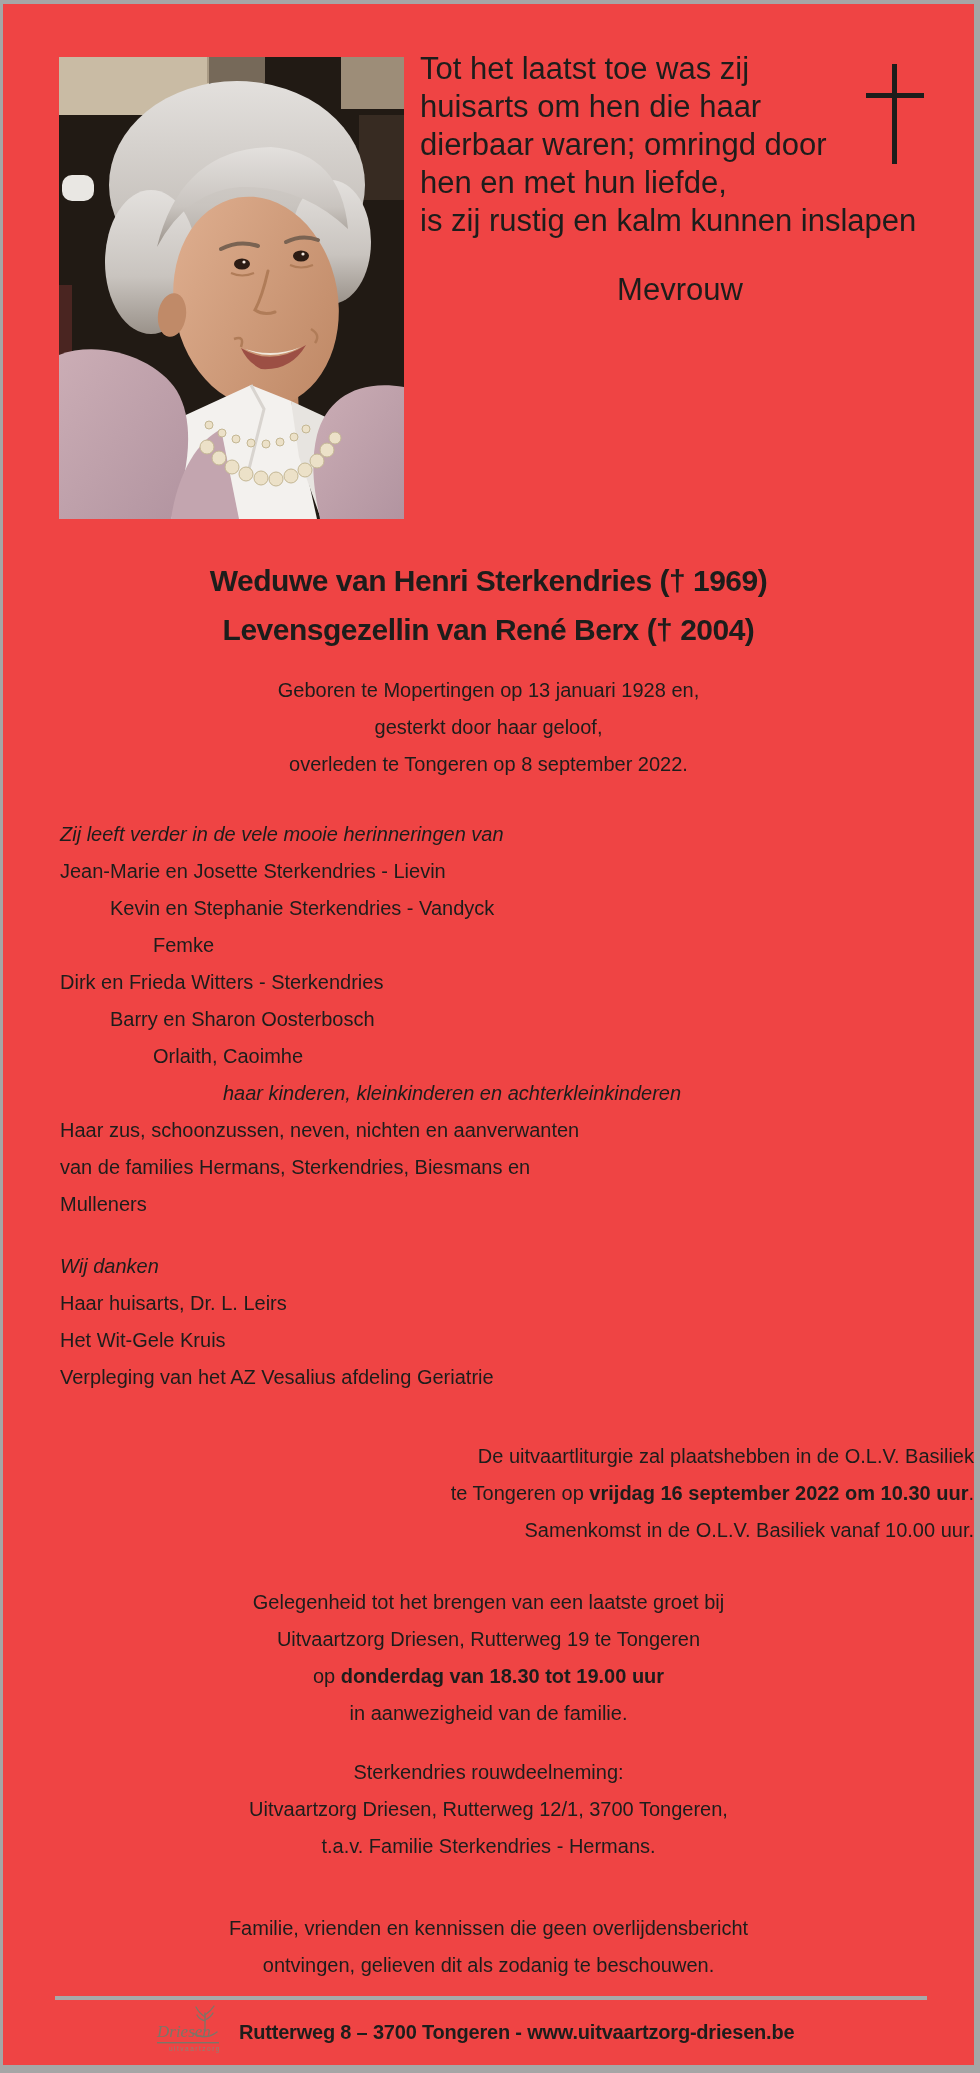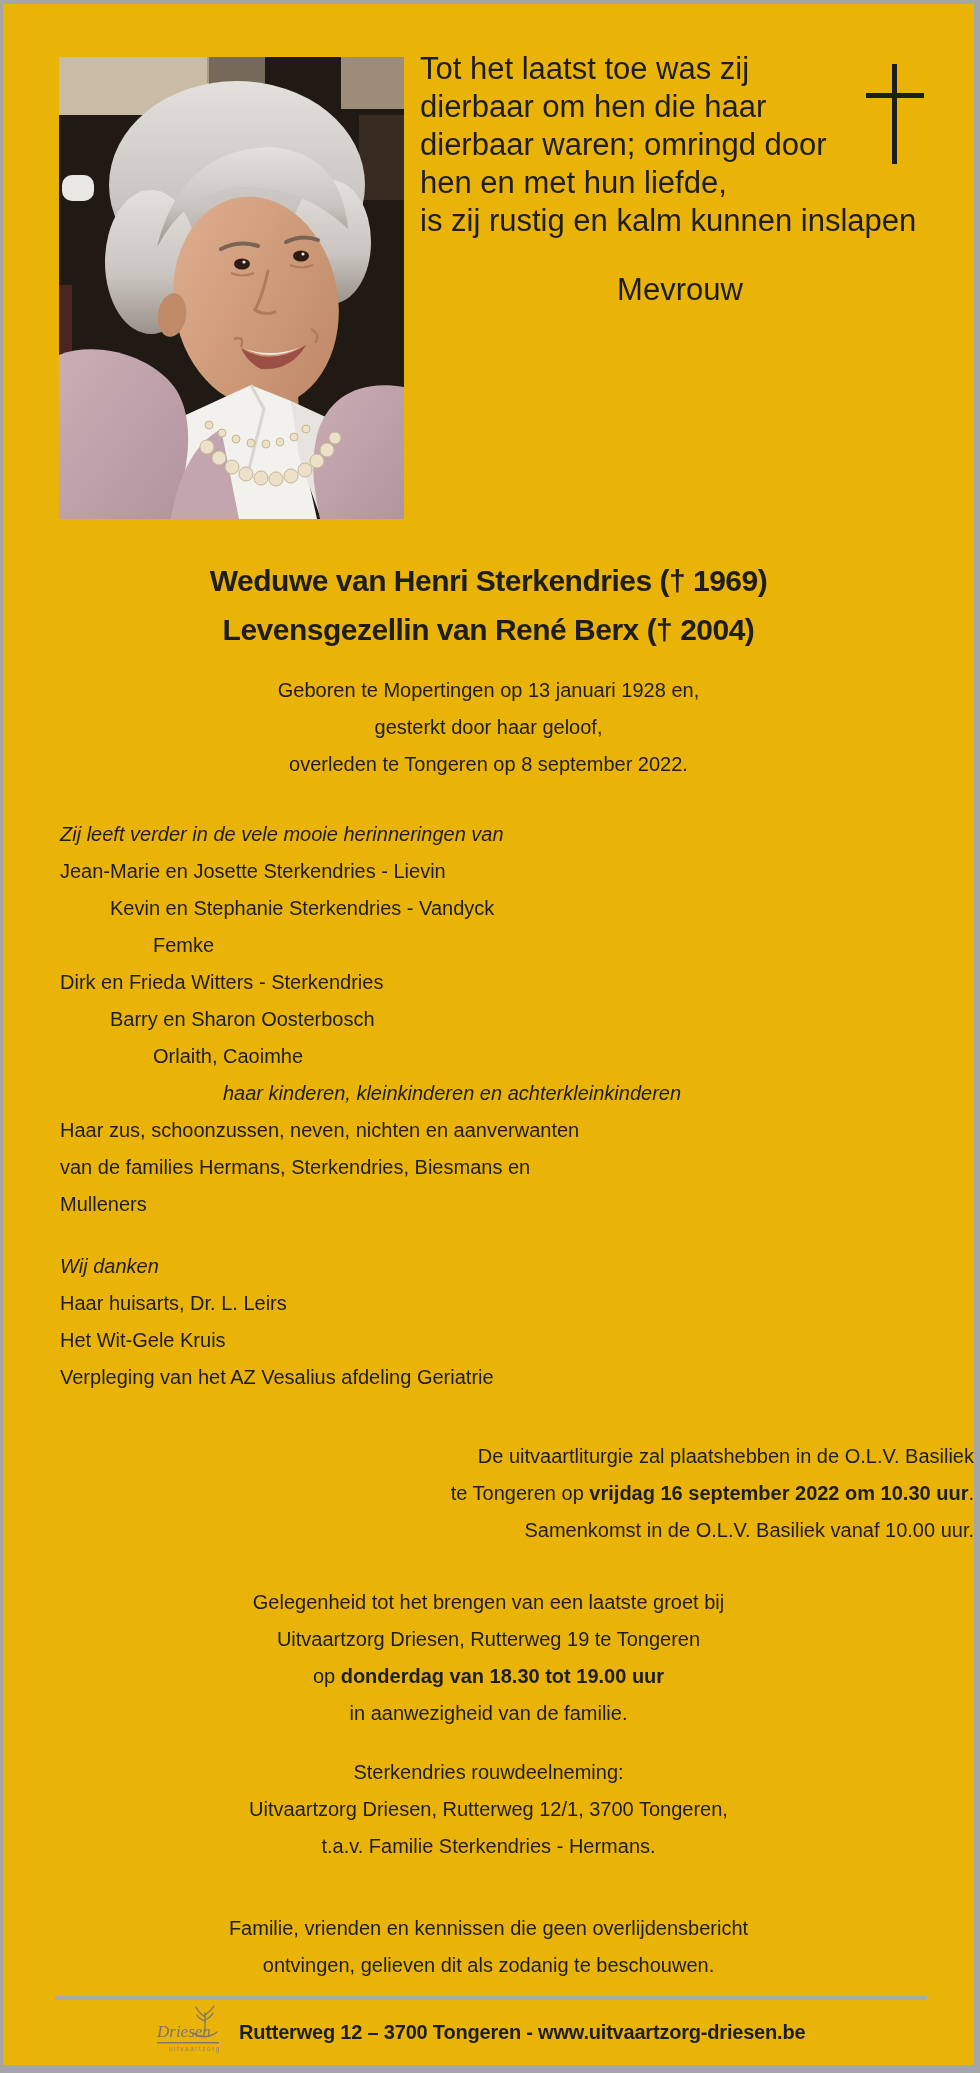--- a/index.html
+++ b/index.html
@@ -1,20 +1,20 @@
 <!DOCTYPE html>
 <html><head>
 <meta charset="utf-8">
 <style>
   html,body{margin:0;padding:0;background:#8e8e8e;}
   .card{
     position:relative;
     width:980px;height:2073px;
     box-sizing:border-box;
-    background:#eab308;
+    background:#ef4444;
     border-top:4px solid #a6a6a6;
     border-left:3px solid #a6a6a6;
     border-right:6px solid #a6a6a6;
     border-bottom:8px solid #a6a6a6;
     font-family:"Liberation Sans","DejaVu Sans",sans-serif;
     color:#1d1d1b;
     overflow:hidden;
   }
   .abs{position:absolute;}
   .body-text{font-size:20px;line-height:37px;}
@@ -134,21 +134,21 @@
           <circle cx="246" cy="413" r="7"></circle>
           <circle cx="258" cy="404" r="7"></circle>
         <circle cx="268" cy="393" r="7"></circle>
           <circle cx="276" cy="381" r="6"></circle>
       </g>
     </svg>
   </div>
 
   <div class="abs verse">
     <div>Tot het laatst toe was zij</div>
-    <div>dierbaar om hen die haar</div>
+    <div>huisarts om hen die haar</div>
     <div>dierbaar waren; omringd door</div>
     <div>hen en met hun liefde,</div>
     <div>is zij rustig en kalm kunnen inslapen</div>
   </div>
 
   <div class="abs cross">
     <svg viewBox="0 0 58 106" aria-hidden="true">
       <rect x="26" y="4" width="5" height="100" fill="#1d1d1b"></rect>
       <rect x="0" y="33" width="58" height="5" fill="#1d1d1b"></rect>
     </svg>
@@ -223,15 +223,15 @@
         <path d="M52,18 Q46,16 44,12"></path>
         <path d="M52,17 Q58,14 60,10"></path>
         <path d="M40,30 Q52,38 64,29"></path>
       </g>
       <text x="4" y="34" font-family="Liberation Serif, serif" font-style="italic" font-size="17" fill="#7c7668">Driesen</text>
       <rect x="4" y="39" width="62" height="1.4" fill="#7c7668"></rect>
       <text x="16" y="48" font-family="Liberation Sans, sans-serif" font-size="6.5" letter-spacing="1.5" fill="#8a8476">uitvaartzorg</text>
     </svg>
   </div>
 
-  <div class="abs address">Rutterweg 12 – 3700 Tongeren - www.uitvaartzorg-driesen.be</div>
+  <div class="abs address">Rutterweg 8 – 3700 Tongeren - www.uitvaartzorg-driesen.be</div>
 
 </div>
 
 </body></html>

